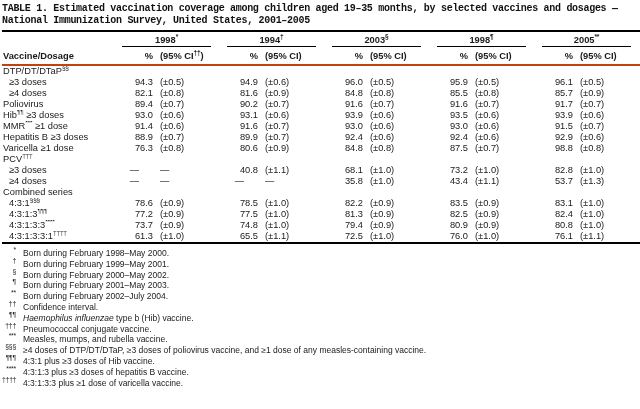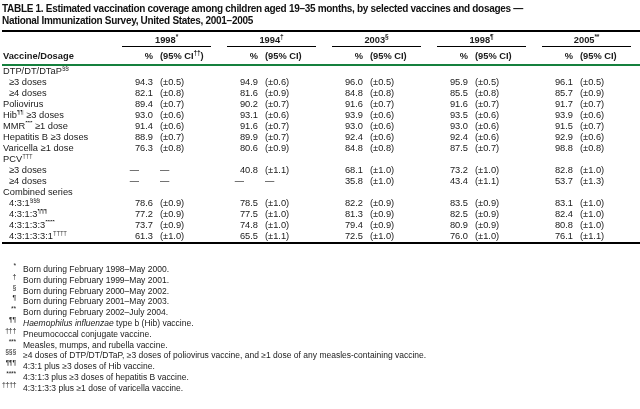--- a/index.html
+++ b/index.html
@@ -4,52 +4,52 @@
 <style>
   html,body { margin:0; padding:0; background:#fff; }
   .page {
     position:relative; width:640px; height:409px; box-sizing:border-box;
     padding:3px 2px 0 2px; background:#fff; color:#1a1a1a;
     font-family:"Liberation Sans", sans-serif; overflow:hidden;
   }
   .title-block { margin-bottom:4px; }
   .title-line {
     font-weight:bold; font-size:10px; line-height:11.5px;
-    letter-spacing:-0.3px; white-space:nowrap; color:#111;
+    letter-spacing:-0.3px; white-space:nowrap; color:#111;font-family:Liberation Mono, monospace;
   }
   table.tbl {
     width:639px; border-collapse:collapse; table-layout:fixed;
     border-top:2px solid #000; border-bottom:2px solid #000;
   }
   col.c-label { width:114px; }
   col.c-pct { width:37px; }
   col.c-ci { width:68px; }
   thead th { font-weight:bold; font-size:9.3px; padding:0; vertical-align:bottom; }
   tr.year-row th { padding-top:2px; height:13px; }
   .yr {
     border-bottom:1px solid #000; text-align:center; font-weight:bold;
     margin:0 10px 0 6px; padding-bottom:1px; line-height:10px;
   }
-  tr.sub-row th { border-bottom:2px solid #15803d; padding-top:2px; padding-bottom:3px; height:12px; }
+  tr.sub-row th { border-bottom:2px solid #c2410c; padding-top:2px; padding-bottom:3px; height:12px; }
   th.corner { text-align:left; padding-left:1px; }
   th.pct-h { text-align:right; }
   th.ci-h { text-align:left; padding-left:7px; }
   tbody td {
     font-size:9.3px; line-height:11px; height:11px; padding:0;
     white-space:nowrap; overflow:hidden; color:#1a1a1a;
   }
   td.lbl { text-align:left; padding-left:1px; }
   td.lbl.indent { padding-left:7px; }
   td.pct { text-align:right; }
   td.ci { text-align:left; padding-left:7px; }
   td.pct.dash { text-align:center; }
   sup {
     font-size:6.6px; line-height:0; vertical-align:super; letter-spacing:-0.2px;
   }
-  .footnotes { margin-top:20px; font-size:8.5px; line-height:10.8px; color:#1a1a1a; }
+  .footnotes { margin-top:4px; font-size:8.5px; line-height:10.8px; color:#1a1a1a; }
   .fn { display:flex; }
   .fn-marker {
     flex:0 0 14px; min-width:14px; text-align:right;
   }
   .fn-marker sup { font-size:6.8px; letter-spacing:-0.2px; }
   .fn-text { flex:1; padding-left:7px; text-align:justify; }
   .fn-text i { }
 </style>
 </head>
 <body>
@@ -305,20 +305,24 @@
       </div>
       <div class="fn">
         <div class="fn-marker"><sup>¶</sup></div>
         <div class="fn-text"><span>Born during February 2001–May 2003.</span></div>
       </div>
       <div class="fn">
         <div class="fn-marker"><sup>**</sup></div>
         <div class="fn-text"><span>Born during February 2002–July 2004.</span></div>
       </div>
       <div class="fn">
+        <div class="fn-marker"><sup>††</sup></div>
+        <div class="fn-text"><span>Confidence interval.</span></div>
+      </div>
+      <div class="fn">
         <div class="fn-marker"><sup>¶¶</sup></div>
         <div class="fn-text"><i>Haemophilus influenzae</i><span> type b (Hib) vaccine.</span></div>
       </div>
       <div class="fn">
         <div class="fn-marker"><sup>†††</sup></div>
         <div class="fn-text"><span>Pneumococcal conjugate vaccine.</span></div>
       </div>
       <div class="fn">
         <div class="fn-marker"><sup>***</sup></div>
         <div class="fn-text"><span>Measles, mumps, and rubella vaccine.</span></div>

